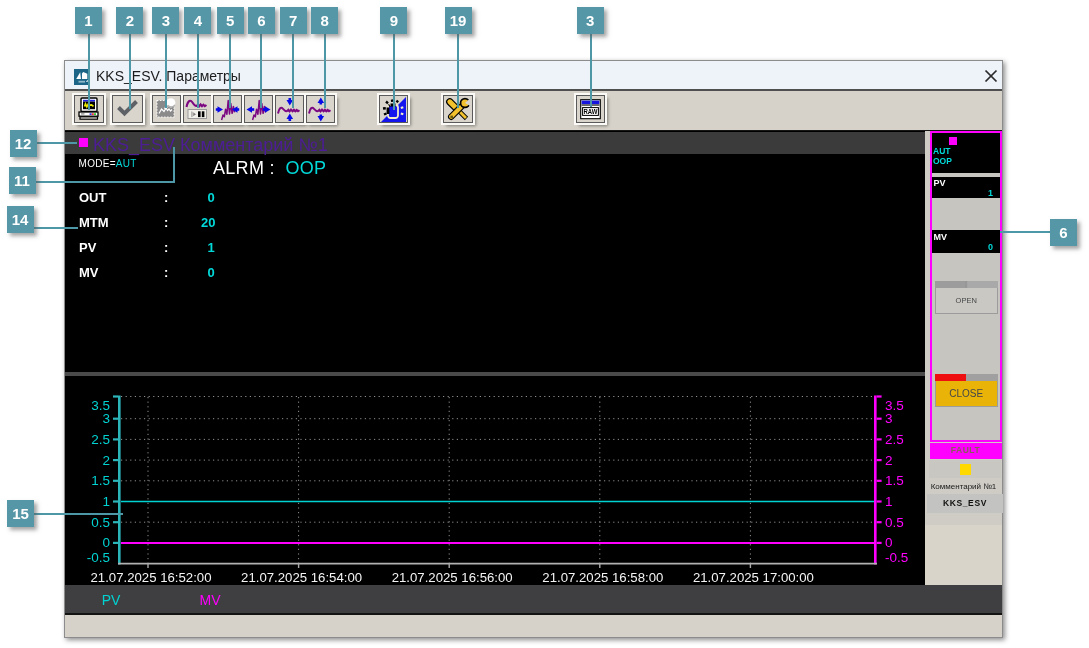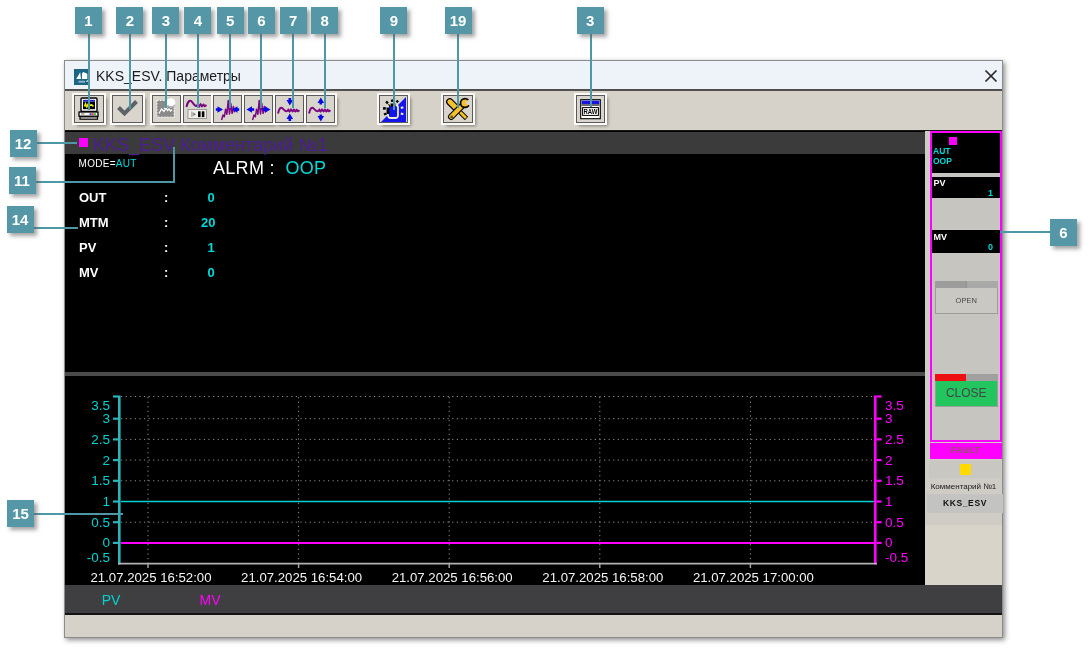--- a/index.html
+++ b/index.html
@@ -267,21 +267,21 @@
     <div style="position:absolute;left:866.5px;top:116px;width:68px;height:21px;background:#000"></div>
     <div class="wlbl" style="left:868.5px;top:117px;font-size:9px;font-weight:bold">PV</div>
     <div class="cval" style="left:898px;top:126.5px;width:30px;text-align:right;font-size:9px;font-weight:bold">1</div>
     <div style="position:absolute;left:866.5px;top:169px;width:68px;height:23px;background:#000"></div>
     <div class="wlbl" style="left:868.5px;top:170.5px;font-size:9px;font-weight:bold">MV</div>
     <div class="cval" style="left:898px;top:181px;width:30px;text-align:right;font-size:9px;font-weight:bold">0</div>
     <div style="position:absolute;left:869.5px;top:220px;width:63.5px;height:6.5px;background:linear-gradient(to right,#9c9c9c 48%,#8f8f8f 49%,#a9a9a9 52%)"></div>
     <div style="position:absolute;left:869.5px;top:226.5px;width:63.5px;height:26.5px;background:#cac8c2;border:1px solid #9c9c9c;border-top:none;font-size:7.5px;color:#44464a;text-align:center;line-height:25px">OPEN</div>
     <div style="position:absolute;left:869.5px;top:312.5px;width:63.5px;height:7px;background:#a0a0a0"></div>
     <div style="position:absolute;left:869.5px;top:312.5px;width:31.5px;height:7px;background:#ee1010"></div>
-    <div style="position:absolute;left:869.5px;top:319.5px;width:63.5px;height:26.5px;background:#22c55e;border:1px solid #9c9c9c;border-top:none;font-size:12px;color:#44464a;text-align:center;line-height:25px">CLOSE</div>
+    <div style="position:absolute;left:869.5px;top:319.5px;width:63.5px;height:26.5px;background:#eab308;border:1px solid #9c9c9c;border-top:none;font-size:10px;color:#44464a;text-align:center;line-height:25px">CLOSE</div>
     <div style="position:absolute;left:864.5px;top:382px;width:72px;height:15.5px;background:#ff00ff;font-size:8.5px;font-weight:bold;color:#8a5c5c;text-align:center;line-height:15.5px;letter-spacing:0.5px">FAULT</div>
     <div style="position:absolute;left:864px;top:399px;width:72px;height:18px;background:#c9c7c1"></div>
     <div style="position:absolute;left:894.5px;top:402.5px;width:11px;height:11px;background:#ffd900"></div>
     <div style="position:absolute;left:860px;top:421px;width:77px;text-align:center;font-size:8px;color:#1a1a1a">Комментарий №1</div>
     <div style="position:absolute;left:862px;top:433px;width:76px;height:18.5px;background:#c3c3c1;font-size:8.5px;font-weight:bold;color:#111;text-align:center;line-height:18.5px;letter-spacing:0.6px">KKS_ESV</div>
     <div id="legend"></div>
     <div style="position:absolute;left:30px;top:531px;width:32px;text-align:center;font-size:14px;color:#00d2d2">PV</div>
     <div style="position:absolute;left:129px;top:531px;width:32px;text-align:center;font-size:14px;color:#ff00ff">MV</div>
     <div id="legendline"></div>
     <div id="bottomstrip"></div>

